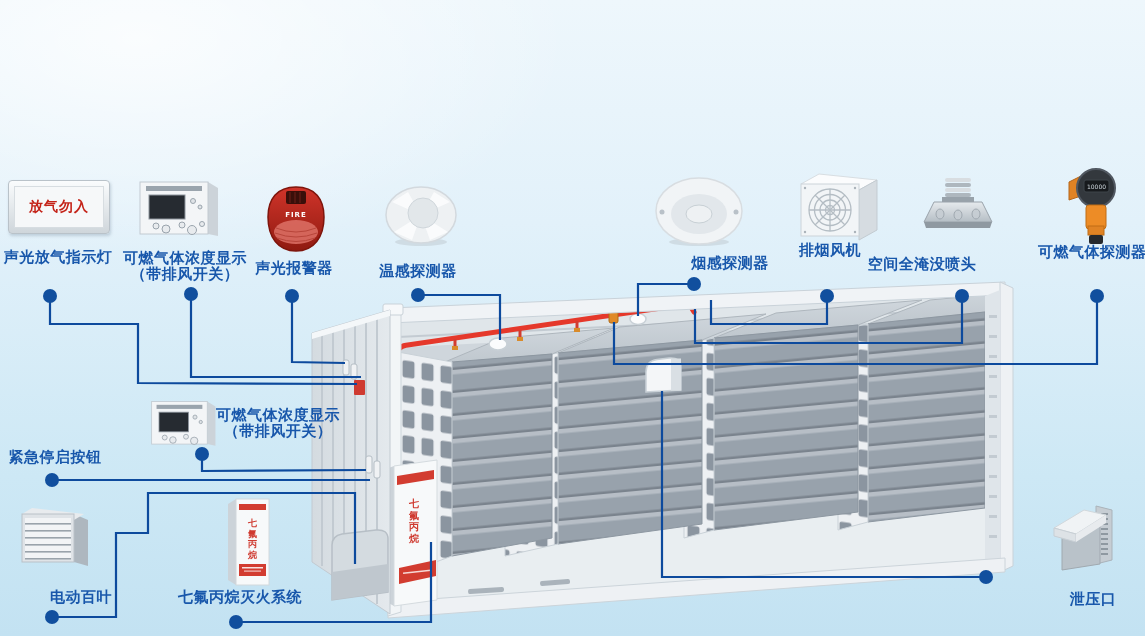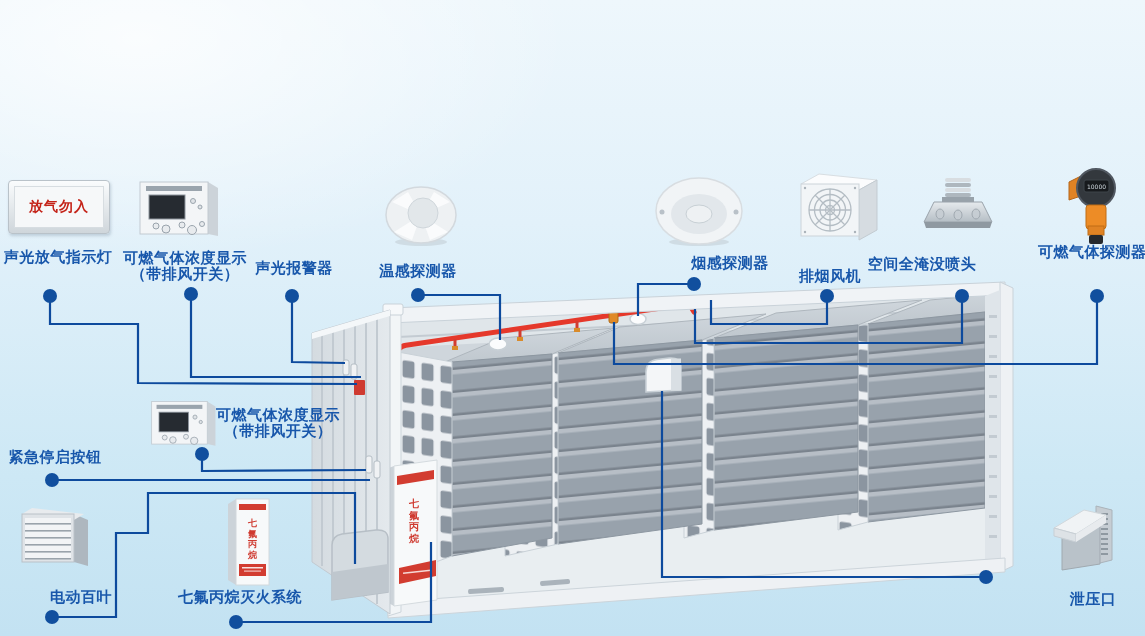--- a/index.html
+++ b/index.html
@@ -204,20 +204,38 @@
       <circle cx="55" cy="27" r="2.5" fill="#dfe3e7" stroke="#9aa4ad"></circle>
         <circle cx="62" cy="33" r="2" fill="#dfe3e7" stroke="#9aa4ad"></circle>
       <circle cx="18" cy="52" r="3" fill="#e8ebee" stroke="#9aa4ad"></circle>
         <circle cx="28" cy="55" r="4" fill="#e8ebee" stroke="#9aa4ad"></circle>
       <circle cx="44" cy="51" r="3" fill="#e8ebee" stroke="#9aa4ad"></circle>
         <circle cx="54" cy="56" r="4.5" fill="#e8ebee" stroke="#9aa4ad"></circle>
       <circle cx="64" cy="50" r="2.5" fill="#e8ebee" stroke="#9aa4ad"></circle>
     </svg>
   </div>
 
+  <div class="dev" style="left:264px;top:184px;">
+    <svg width="64" height="70" viewBox="0 0 64 70">
+      <defs>
+          <linearGradient id="alG" x1="0" y1="0" x2="0" y2="1">
+        <stop offset="0" stop-color="#d0342a"></stop>
+            <stop offset="1" stop-color="#8f1a10"></stop>
+          </linearGradient>
+        </defs>
+      <path d="M32,3 C13,3 4,15 4,33 C4,53 14,67 32,67 C50,67 60,53 60,33 C60,15 51,3 32,3 Z" fill="url(#alG)" stroke="#7e150c" stroke-width="1.5"></path>
+      <rect x="22" y="7" width="20" height="13" rx="2" fill="#3a0f0a"></rect>
+      <line x1="26" y1="8" x2="26" y2="19" stroke="#6e2018"></line>
+        <line x1="31" y1="8" x2="31" y2="19" stroke="#6e2018"></line>
+      <line x1="36" y1="8" x2="36" y2="19" stroke="#6e2018"></line>
+      <text x="32" y="33" font-size="7" font-weight="700" fill="#ffffff" text-anchor="middle" letter-spacing="1">FIRE</text>
+      <ellipse cx="32" cy="48" rx="22" ry="12" fill="#dd7166" opacity=".85"></ellipse>
+      <path d="M12,44 Q32,52 52,44 M11,49 Q32,57 53,49 M13,54 Q32,61 51,54" fill="none" stroke="#b8453a" stroke-width="1"></path>
+    </svg>
+  </div>
 
   <div class="dev" style="left:382px;top:184px;">
     <svg width="78" height="64" viewBox="0 0 78 64">
       <ellipse cx="39" cy="58" rx="26" ry="4" fill="#cfdce4"></ellipse>
       <ellipse cx="39" cy="31" rx="35" ry="28" fill="#eef1f3" stroke="#d3d9de" stroke-width="1.5"></ellipse>
       <path d="M39,31 L10,18 L26,8 Z M39,31 L68,18 L52,8 Z M39,31 L12,48 L30,56 Z M39,31 L66,48 L48,56 Z" fill="#fafbfc"></path>
       <circle cx="41" cy="29" r="15" fill="#e2e7ea" stroke="#cfd6db"></circle>
     </svg>
   </div>
 
@@ -364,21 +382,21 @@
     <div>可燃气体浓度显示</div>
     <div>（带排风开关）</div>
   </div>
 
   <div class="lbl" style="left:250px;top:260px;width:88px;">声光报警器</div>
 
   <div class="lbl" style="left:374px;top:263px;width:88px;">温感探测器</div>
 
   <div class="lbl" style="left:658px;top:255px;width:88px;margin-left:28px;">烟感探测器</div>
 
-  <div class="lbl" style="left:794px;top:268px;width:72px;">排烟风机</div>
+  <div class="lbl" style="left:794px;top:244px;width:72px;font-family:Liberation Mono, monospace;">排烟风机</div>
 
   <div class="lbl" style="left:864px;top:256px;width:116px;">空间全淹没喷头</div>
 
   <div class="lbl" style="left:1038px;top:244px;width:107px;">可燃气体探测器</div>
 
   <div class="lbl" style="left:6px;top:449px;width:98px;">紧急停启按钮</div>
 
   <div class="lbl two" style="left:214px;top:407px;width:128px;">
     <div>可燃气体浓度显示</div>
     <div>（带排风开关）</div>

